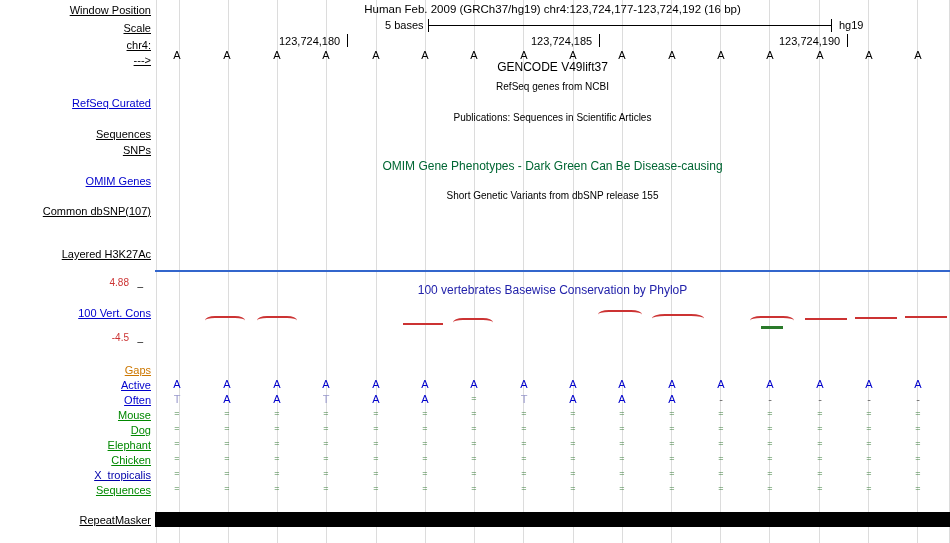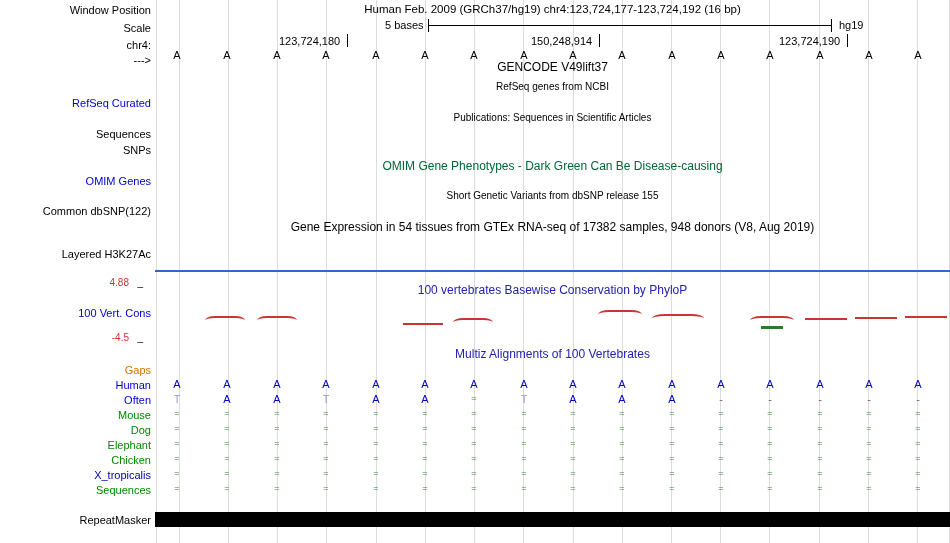--- a/index.html
+++ b/index.html
@@ -9,21 +9,21 @@
     font-family:"Liberation Sans", sans-serif;
     font-size:11px;
     color:#000000;
     overflow:hidden;
     position:relative;
   }
   .browser{position:relative;width:950px;height:543px;}
 
   
   .labels{position:absolute;left:0;top:0;width:155px;height:543px;}
-  .lbl{position:absolute;right:4px;text-align:center;white-space:nowrap;font-size:11px;}
+  .lbl{position:absolute;right:4px;text-align:center;white-space:nowrap;font-size:11px;text-decoration:underline;}
   .lbl.blue{color:#0000cc;}
   .lbl.orange{color:#cc7700;}
   .lbl.dkgreen{color:#008800;margin-left:7px;}
   .lbl.navy{color:#0000aa;}
 
   
   .panel{position:absolute;left:155px;top:0;width:795px;height:391px;}
 
   
   .grid{position:absolute;left:0;top:0;width:795px;height:543px;}
@@ -64,25 +64,25 @@
 
   <div class="labels">
     <div class="lbl" style="top:4px;">Window Position</div>
     <div class="lbl" style="top:22px;">Scale</div>
     <div class="lbl" style="top:39px;">chr4:</div>
     <div class="lbl" style="top:54px;">---&gt;</div>
     <div class="lbl blue" style="top:97px;">RefSeq Curated</div>
     <div class="lbl" style="top:128px;">Sequences</div>
     <div class="lbl" style="top:144px;">SNPs</div>
     <div class="lbl blue" style="top:175px;">OMIM Genes</div>
-    <div class="lbl" style="top:205px;">Common dbSNP(122)</div>
+    <div class="lbl" style="top:205px;">Common dbSNP(107)</div>
     <div class="lbl" style="top:248px;">Layered H3K27Ac</div>
     <div class="lbl blue" style="top:307px;">100 Vert. Cons</div>
     <div class="lbl orange" style="top:364px;">Gaps</div>
-    <div class="lbl blue" style="top:379px;">Human</div>
+    <div class="lbl blue" style="top:379px;">Active</div>
     <div class="lbl blue" style="top:394px;">Often</div>
     <div class="lbl dkgreen" style="top:409px;">Mouse</div>
     <div class="lbl dkgreen" style="top:424px;">Dog</div>
     <div class="lbl dkgreen" style="top:439px;">Elephant</div>
     <div class="lbl dkgreen" style="top:454px;">Chicken</div>
     <div class="lbl navy" style="top:469px;">X_tropicalis</div>
     <div class="lbl dkgreen" style="top:484px;">Sequences</div>
     <div class="lbl" style="top:514px;">RepeatMasker</div>
 
     <div class="axis-num" style="top:277px;right:26px;">4.88</div>
@@ -117,21 +117,21 @@
     <div class="ctext title-strong" style="top:3px;left:0;width:795px;">Human Feb. 2009 (GRCh37/hg19)   chr4:123,724,177-123,724,192 (16 bp)</div>
 
     <div class="ltext" style="top:19px;left:230px;">5 bases</div>
     <div class="ruler-line" style="top:25px;left:273px;width:403px;"></div>
     <div class="tick" style="top:19px;left:273px;height:13px;"></div>
     <div class="tick" style="top:19px;left:676px;height:13px;"></div>
     <div class="ltext" style="top:19px;left:684px;">hg19</div>
 
     <div class="ltext" style="top:35px;left:124px;">123,724,180</div>
     <div class="tick" style="top:34px;left:192px;height:13px;"></div>
-    <div class="ltext" style="top:35px;left:376px;">150,248,914</div>
+    <div class="ltext" style="top:35px;left:376px;">123,724,185</div>
     <div class="tick" style="top:34px;left:444px;height:13px;"></div>
     <div class="ltext" style="top:35px;left:624px;">123,724,190</div>
     <div class="tick" style="top:34px;left:692px;height:13px;"></div>
 
     <div id="fwd-bases">
         <div class="base" style="left: 15px; top: 49px;">A</div>
         <div class="base" style="left: 65px; top: 49px;">A</div>
         <div class="base" style="left: 115px; top: 49px;">A</div>
         <div class="base" style="left: 164px; top: 49px;">A</div>
         <div class="base" style="left: 214px; top: 49px;">A</div>
@@ -146,41 +146,39 @@
         <div class="base" style="left: 658px; top: 49px;">A</div>
         <div class="base" style="left: 707px; top: 49px;">A</div>
         <div class="base" style="left: 756px; top: 49px;">A</div>
       </div>
 
     <div class="ctext" style="top:60px;left:0;width:795px;font-size:12px;">GENCODE V49lift37</div>
     <div class="ctext" style="top:112px;left:0;width:795px;font-size:10px;">Publications: Sequences in Scientific Articles</div>
     <div class="ctext" style="top:81px;left:0;width:795px;font-size:10px;">RefSeq genes from NCBI</div>
     <div class="ctext green-text" style="top:159px;left:0;width:795px;font-size:12px;">OMIM Gene Phenotypes - Dark Green Can Be Disease-causing</div>
     <div class="ctext" style="top:190px;left:0;width:795px;font-size:10px;">Short Genetic Variants from dbSNP release 155</div>
-    <div class="ctext" style="top:220px;left:0;width:795px;font-size:12px;">Gene Expression in 54 tissues from GTEx RNA-seq of 17382 samples, 948 donors (V8, Aug 2019)</div>
 
     <div class="hr-blue" style="top:270px;"></div>
 
     <div class="ctext blue-text" style="top:283px;left:0;width:795px;font-size:12px;">100 vertebrates Basewise Conservation by PhyloP</div>
 
     <div>
       <div class="cons-hump" style="top:316px;left:50px;width:40px;"></div>
       <div class="cons-hump" style="top:316px;left:102px;width:40px;"></div>
       <div class="cons-mark" style="top:323px;left:248px;width:40px;"></div>
       <div class="cons-hump" style="top:318px;left:298px;width:40px;"></div>
       <div class="cons-hump" style="top:310px;left:443px;width:44px;"></div>
       <div class="cons-hump" style="top:314px;left:497px;width:52px;"></div>
       <div class="cons-hump" style="top:316px;left:595px;width:44px;"></div>
       <div class="greenbar" style="top:326px;left:606px;width:22px;"></div>
       <div class="cons-mark" style="top:318px;left:650px;width:42px;"></div>
       <div class="cons-mark" style="top:317px;left:700px;width:42px;"></div>
       <div class="cons-mark" style="top:316px;left:750px;width:42px;"></div>
     </div>
 
-    <div class="ctext blue-text" style="top:347px;left:0;width:795px;font-size:12px;">Multiz Alignments of 100 Vertebrates</div>
 
     <div id="align-rows">
         <div class="base b-blue" style="left: 15px; top: 378px;">A</div>
         <div class="base b-blue" style="left: 65px; top: 378px;">A</div>
         <div class="base b-blue" style="left: 115px; top: 378px;">A</div>
         <div class="base b-blue" style="left: 164px; top: 378px;">A</div>
         <div class="base b-blue" style="left: 214px; top: 378px;">A</div>
         <div class="base b-blue" style="left: 263px; top: 378px;">A</div>
         <div class="base b-blue" style="left: 312px; top: 378px;">A</div>
         <div class="base b-blue" style="left: 362px; top: 378px;">A</div>

